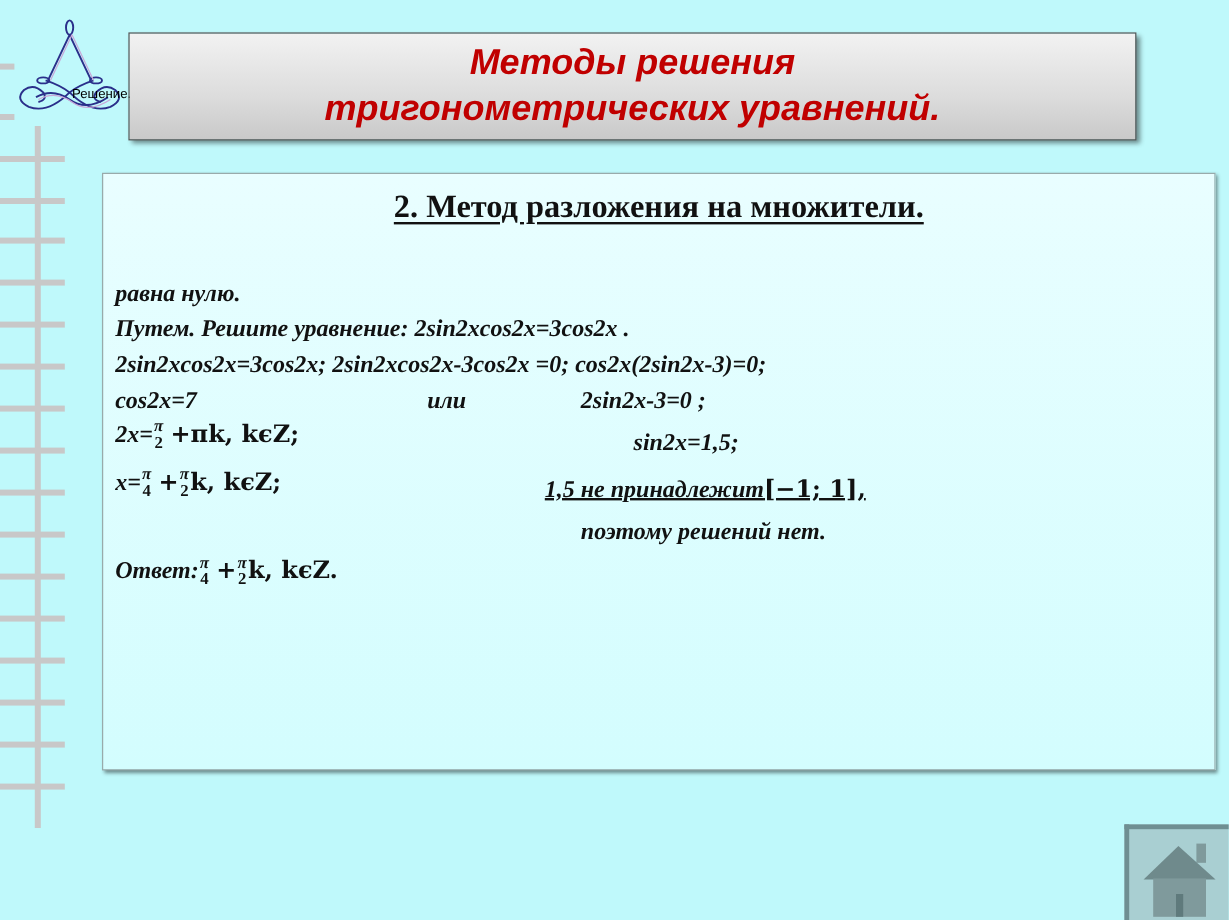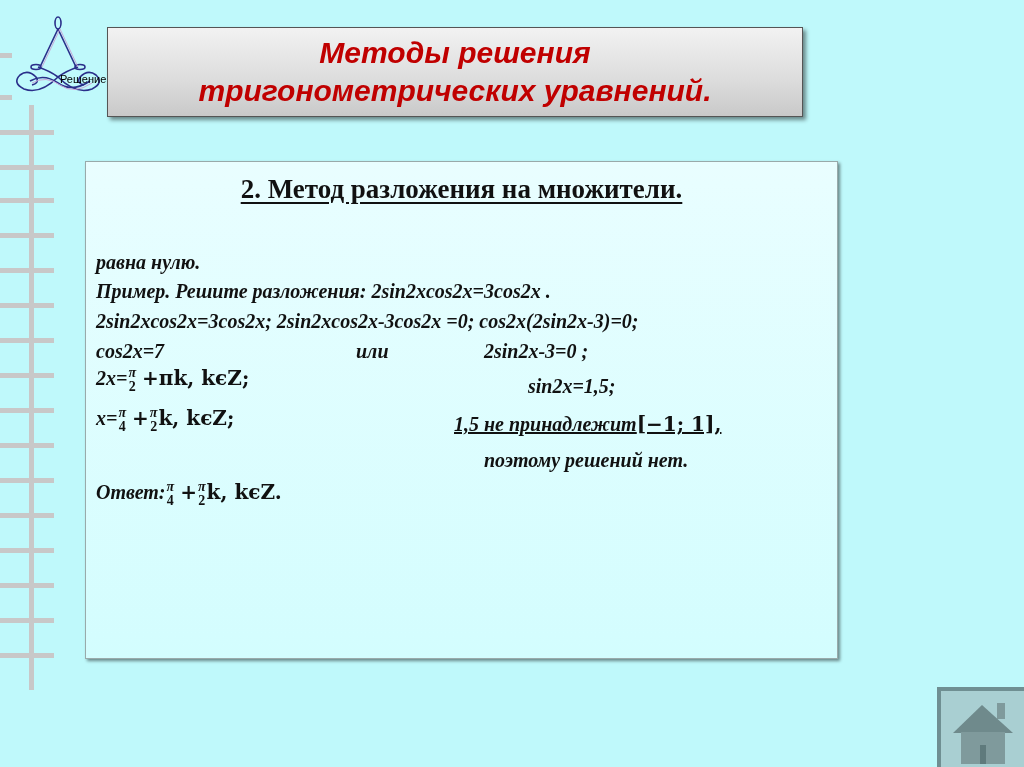--- a/index.html
+++ b/index.html
@@ -22,38 +22,38 @@
 
     
     .logo { position: absolute; left: 10px; top: 15px; width: 95px; height: 85px; }
     .logo-label {
       position: absolute; left: 60px; top: 73px;
       font-family: "Liberation Sans", sans-serif; font-size: 11px; color: #000;
     }
 
     
     .title-box {
-      position: absolute; left: 107px; top: 27px; width: 696px; height: 90px;
+      position: absolute; left: 107px; top: 27px; width: 840px; height: 90px;
       background: linear-gradient(to bottom, #f2f2f2 0%, #dcdcdc 60%, #c9c9c9 100%);
       border: 1px solid #555;
       box-shadow: 3px 3px 4px rgba(0,0,0,0.45);
       display: flex; align-items: center; justify-content: center;
       text-align: center;
     }
     .title-text {
       font-family: "Liberation Sans", sans-serif;
       font-style: italic; font-weight: bold;
       font-size: 30px; line-height: 38px;
       color: #c00000;
       width: 560px;
     }
 
     
     .content-box {
-      position: absolute; left: 85px; top: 161px; width: 753px; height: 498px;
+      position: absolute; left: 85px; top: 144px; width: 928px; height: 498px;
       background: linear-gradient(to bottom, #e9feff 0%, #d3fdfe 100%);
       border: 1px solid #9aa;
       box-shadow: 2px 2px 3px rgba(0,0,0,0.45);
     }
     .heading {
       position: absolute; left: 0; top: 12px; width: 100%;
       text-align: center;
       font-family: "Liberation Serif", serif;
       font-weight: bold; font-size: 27px; color: #111;
     }
@@ -129,21 +129,21 @@
 <div class="title-box">
   <div class="title-text">Методы решения тригонометрических уравнений.</div>
 </div>
 
 <div class="content-box">
   <div class="heading">
     <span>2. Метод разложения на множители.</span>
   </div>
 
   <div class="line" style="left:10px; top:89px;">равна нулю.</div>
-  <div class="line" style="left:10px; top:118px;">Пример. Решите разложения: 2sin2xcos2x=3cos2x .</div>
+  <div class="line" style="left:10px; top:118px;">Путем. Решите уравнение: 2sin2xcos2x=3cos2x .</div>
   <div class="line" style="left:10px; top:148px;">2sin2xcos2x=3cos2x; 2sin2xcos2x-3cos2x =0; cos2x(2sin2x-3)=0;</div>
 
   <div class="line" style="left:10px; top:178px;">cos2x=7</div>
   <div class="line" style="left:270px; top:178px;">или</div>
   <div class="line" style="left:398px; top:178px;">2sin2x-3=0 ;</div>
 
   <div class="line" style="left:10px; top:204px;">
     <span>2x=</span><span class="frac"><span class="num">π</span><span class="den">2</span></span>
     <span class="upright">+πk, kϵZ;</span>
   </div>

